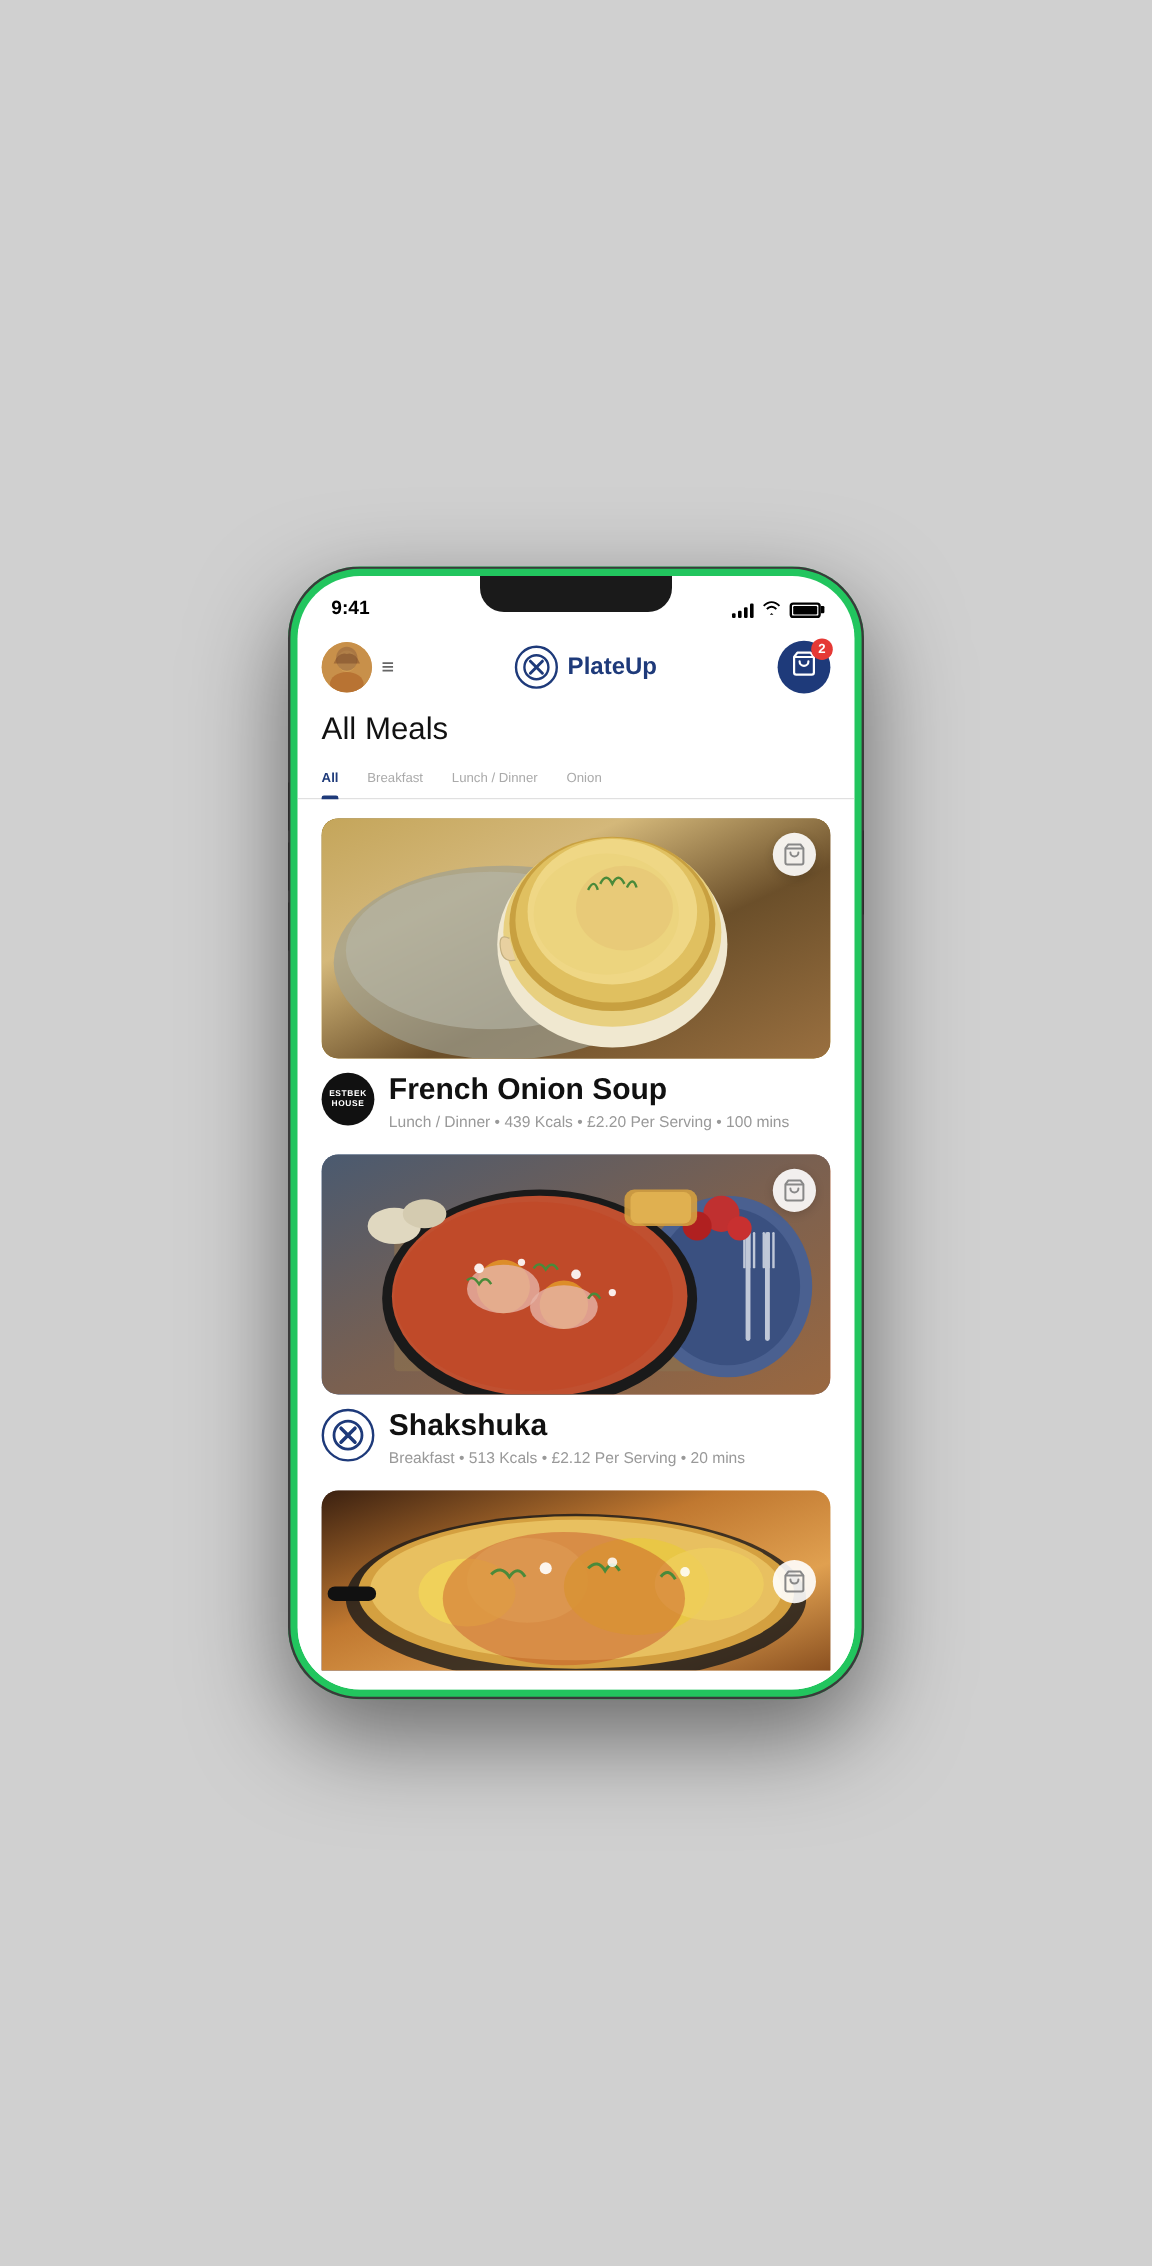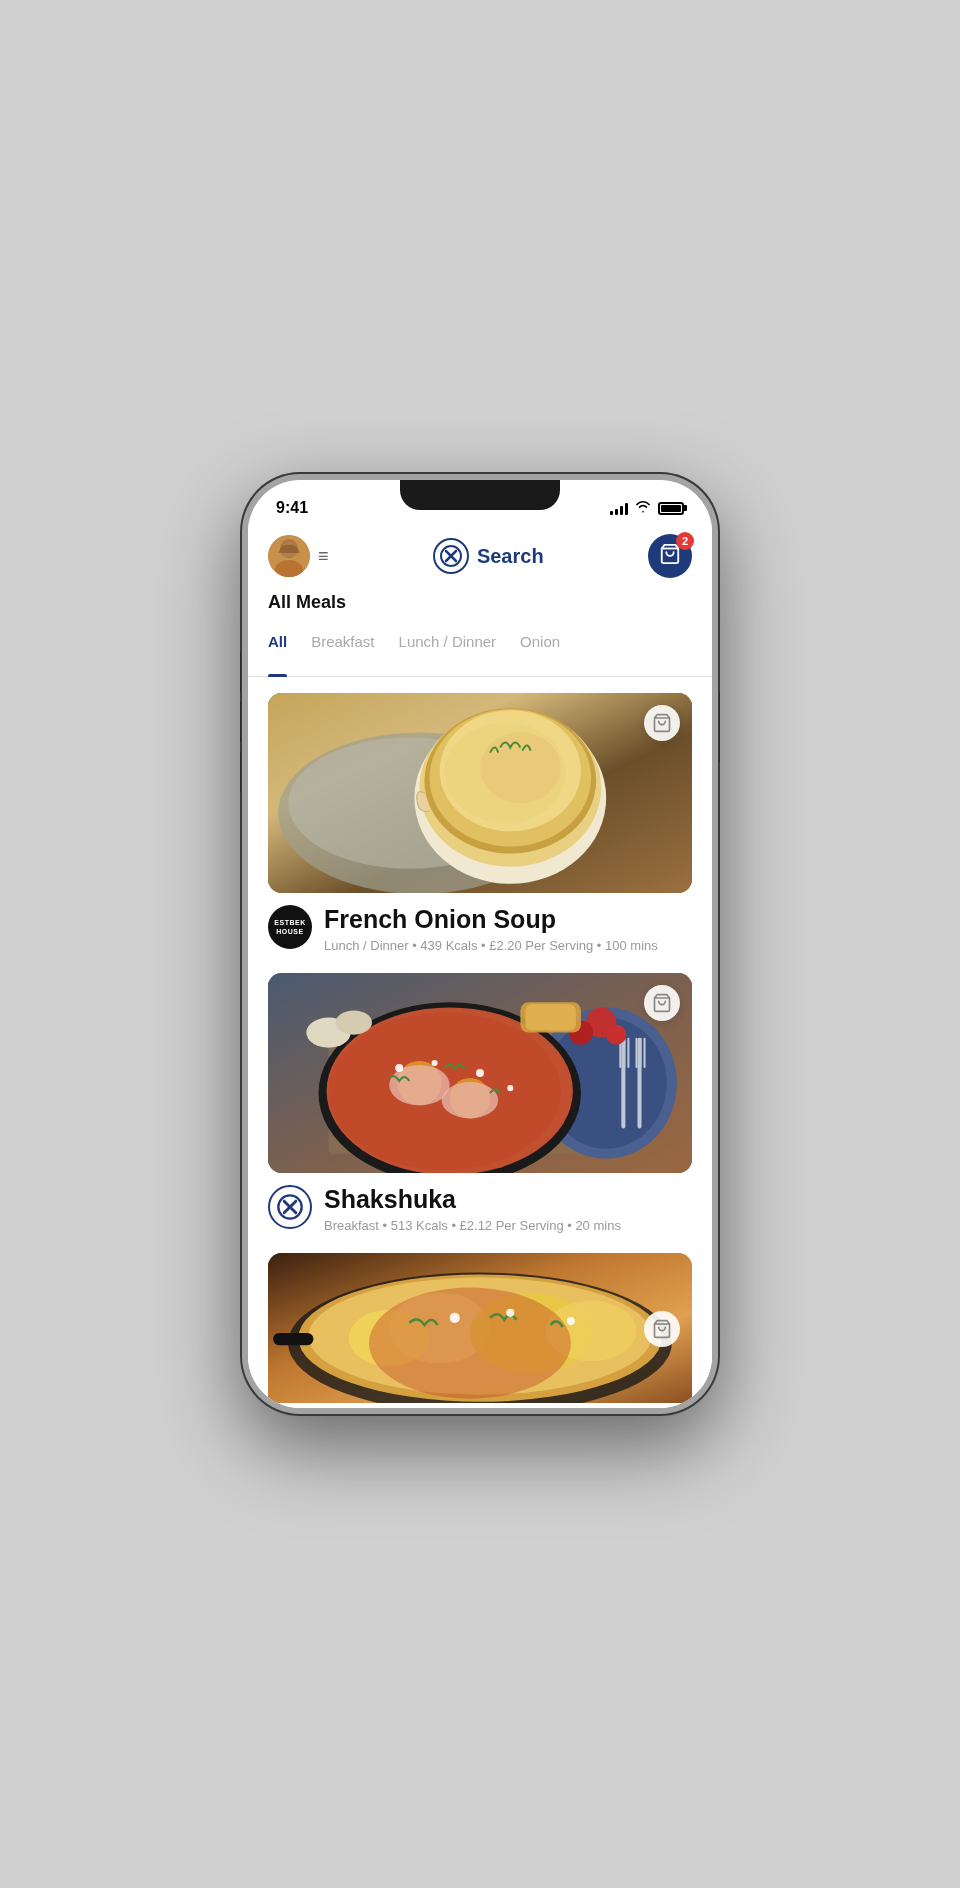--- a/index.html
+++ b/index.html
@@ -8,21 +8,21 @@
       display: flex;
       justify-content: center;
       align-items: center;
       min-height: 100vh;
       font-family: -apple-system, BlinkMacSystemFont, 'Helvetica Neue', Arial, sans-serif;
     }
 
     .phone-outer {
       width: 480px;
       height: 944px;
-      background: #a3a3a3;
+      background: #22c55e;
       border-radius: 60px;
       position: relative;
       box-shadow: 0 30px 80px rgba(0,0,0,0.5), inset 0 0 0 2px #3a3a3a;
       overflow: hidden;
     }
 
     .phone-inner {
       position: absolute;
       top: 8px; left: 8px; right: 8px; bottom: 8px;
       background: #fff;
@@ -214,35 +214,35 @@
     }
     .search-input-display {
       color: #aaa;
       font-size: 17px;
       flex: 1;
     }
 
     
     .section-title {
       padding: 4px 20px 12px;
-      font-size: 18px;
-      font-weight: 700;
+      font-size: 26px;
+      font-weight: 400;
       color: #111;
     }
 
     
     .tabs {
       display: flex;
       padding: 0 20px;
       border-bottom: 1px solid #e0e0e0;
       gap: 24px;
     }
     .tab {
-      padding: 8px 0 26px;
-      font-size: 15px;
+      padding: 8px 0 10px;
+      font-size: 11px;
       color: #aaa;
       cursor: pointer;
       position: relative;
       white-space: nowrap;
     }
     .tab.active {
       color: #1e3a7a;
       font-weight: 600;
     }
     .tab.active::after {
@@ -479,21 +479,21 @@
           <span class="menu-icon">≡</span>
         </div>
         <div class="logo">
           <div class="logo-circle">
             <svg width="24" height="24" viewBox="0 0 24 24">
               <circle cx="12" cy="12" r="10" fill="none" stroke="#1e3a7a" stroke-width="2"></circle>
               <line x1="7" y1="7" x2="17" y2="17" stroke="#1e3a7a" stroke-width="2.5" stroke-linecap="round"></line>
               <line x1="17" y1="7" x2="7" y2="17" stroke="#1e3a7a" stroke-width="2.5" stroke-linecap="round"></line>
             </svg>
           </div>
-          <span class="logo-text">Search</span>
+          <span class="logo-text">PlateUp</span>
         </div>
         <div class="cart-btn">
           <span class="cart-icon">
             <svg width="22" height="22" viewBox="0 0 24 24" fill="none">
               <path d="M6 2L3 6v14a2 2 0 002 2h14a2 2 0 002-2V6l-3-4z" stroke="#fff" stroke-width="2" stroke-linecap="round" stroke-linejoin="round"></path>
               <line x1="3" y1="6" x2="21" y2="6" stroke="#fff" stroke-width="2"></line>
               <path d="M16 10a4 4 0 01-8 0" stroke="#fff" stroke-width="2" stroke-linecap="round" stroke-linejoin="round"></path>
             </svg>
           </span>
           <div class="cart-badge">2</div>

